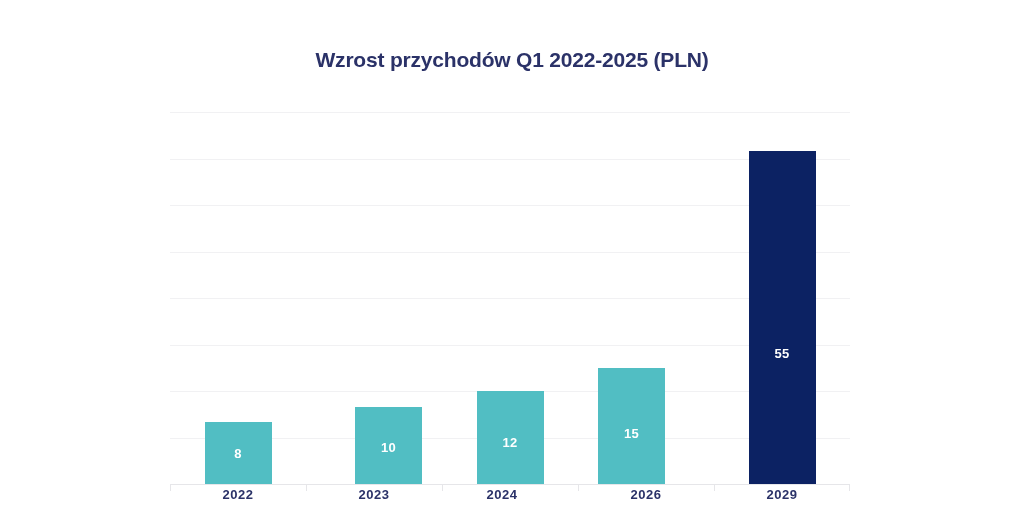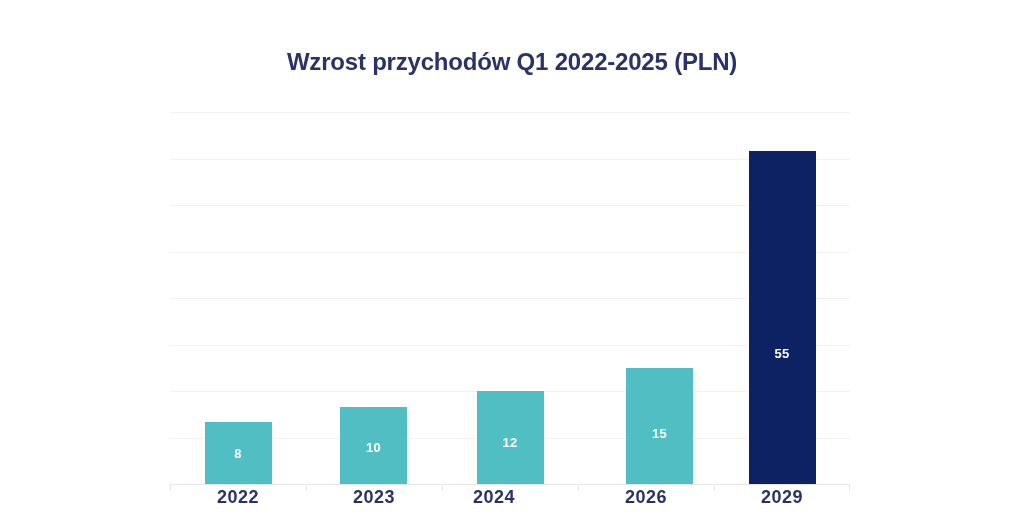--- a/index.html
+++ b/index.html
@@ -18,21 +18,21 @@
     width: 1024px;
     height: 531px;
     background: #ffffff;
   }
   .chart-title {
     position: absolute;
     left: 0;
     top: 48px;
     width: 1024px;
     text-align: center;
-    font-size: 24px;
+    font-size: 21px;
     font-weight: bold;
     letter-spacing: -0.2px;
     color: #2b3268;
     font-family: "Liberation Sans", sans-serif;
   }
   .plot {
     position: absolute;
     left: 170px;
     top: 112px;
     width: 680px;
@@ -101,21 +101,21 @@
     left: 170px;
     top: 487px;
     width: 680px;
     height: 30px;
   }
   .cat-label {
     position: absolute;
     top: 0;
     width: 136px;
     text-align: center;
-    font-size: 18px;
+    font-size: 13px;
     font-weight: bold;
     color: #2b3268;
     letter-spacing: 0.5px;
     font-family: "Liberation Sans", sans-serif;
   }
 </style>
 </head>
 <body>
 
 <div class="canvas">
@@ -132,47 +132,47 @@
       <div class="gridline" style="top: 93px;"></div>
       <div class="gridline" style="top: 46.5px;"></div>
       <div class="gridline" style="top: 0px;"></div>
     </div>
 
   <div class="bars-layer" id="bars">
       <div class="bar" style="left: 34.5px; height: 372px;">
         <div class="bar-rect bar-teal" style="height: 62px; background: rgb(81, 190, 195);"></div>
         <div class="bar-value" style="bottom: 22.94px;">8</div>
       </div>
-      <div class="bar" style="left: 170px; height: 372px;">
+      <div class="bar" style="left: 185px; height: 372px;">
         <div class="bar-rect bar-teal" style="height: 77.5px; background: rgb(81, 190, 195);"></div>
         <div class="bar-value" style="bottom: 28.675px;">10</div>
       </div>
       <div class="bar" style="left: 306.5px; height: 372px;">
         <div class="bar-rect bar-teal" style="height: 93px; background: rgb(81, 190, 195);"></div>
         <div class="bar-value" style="bottom: 34.41px;">12</div>
       </div>
-      <div class="bar" style="left: 456px; height: 460px; text-decoration: underline;">
+      <div class="bar" style="left: 428px; height: 460px; text-decoration: underline;">
         <div class="bar-rect bar-teal" style="height: 116.25px; background: rgb(81, 190, 195);"></div>
         <div class="bar-value" style="bottom: 43.0125px;">15</div>
       </div>
       <div class="bar" style="left: 578.5px; height: 372px;">
         <div class="bar-rect bar-navy" style="height: 333.25px; background: rgb(12, 34, 99);"></div>
         <div class="bar-value" style="bottom: 123.302px;">55</div>
       </div>
     </div>
 
   <div class="axis-line"></div>
   <div class="axis-tick" style="left:170px;"></div>
   <div class="axis-tick" style="left:306px;"></div>
   <div class="axis-tick" style="left:442px;"></div>
   <div class="axis-tick" style="left:578px;"></div>
   <div class="axis-tick" style="left:714px;"></div>
   <div class="axis-tick" style="left:849px;"></div>
 
   <div class="cat-labels" id="catlabels">
       <div class="cat-label" style="left: 0px; width: 136px;">2022</div>
       <div class="cat-label" style="left: 136px; width: 136px;">2023</div>
-      <div class="cat-label" style="left: 256px; width: 136px;">2024</div>
+      <div class="cat-label" style="left: 264px; width: 136px;">2024</div>
       <div class="cat-label" style="left: 408px; width: 136px;">2026</div>
       <div class="cat-label" style="left: 544px; width: 136px;">2029</div>
     </div>
 
 </div>
 
 </body></html>

